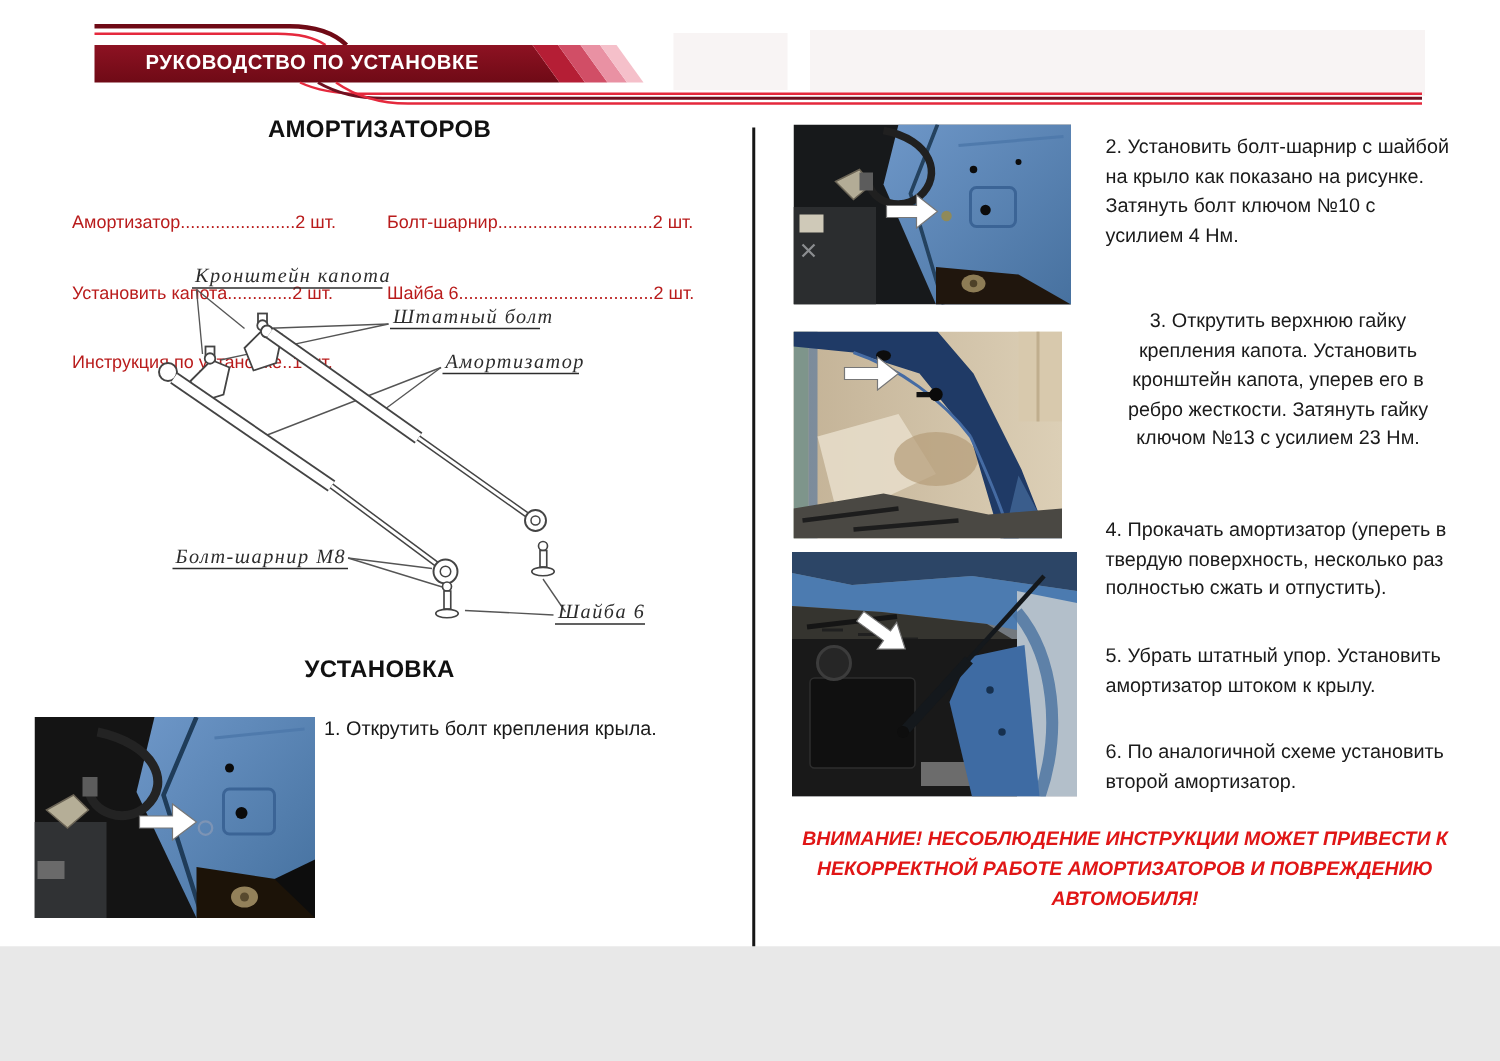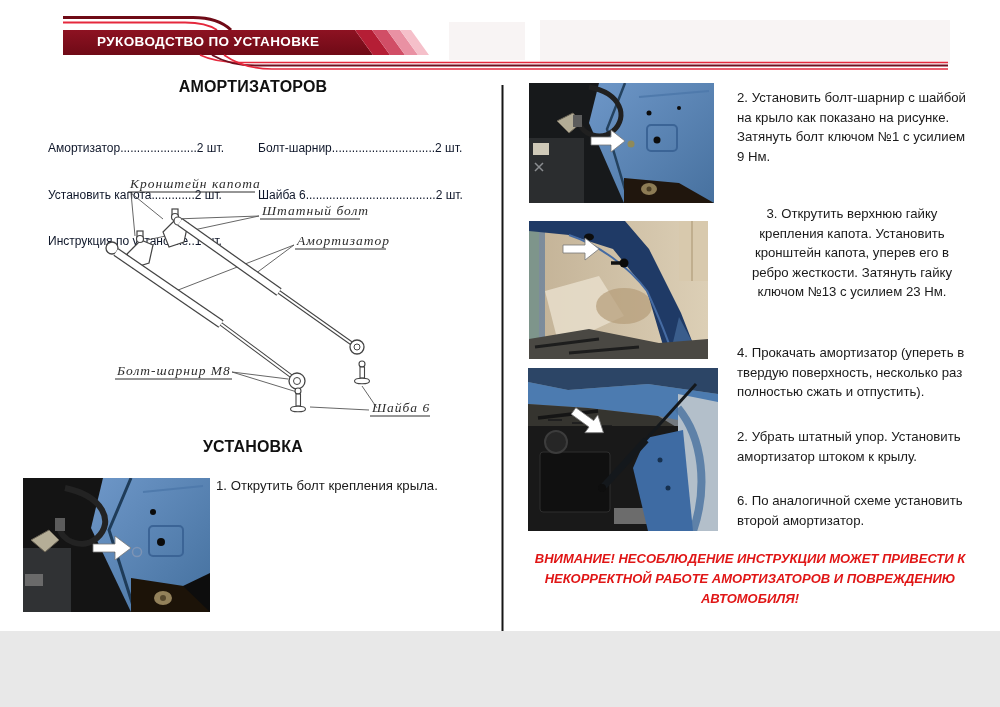--- a/index.html
+++ b/index.html
@@ -1,21 +1,21 @@
 <!DOCTYPE html>
 <html><head>
 <meta charset="utf-8">
 <style>
   html,body{margin:0;padding:0;background:#e8e8e8;}
   .page{position:relative;width:1000px;height:631px;background:#ffffff;margin:0 auto;
         font-family:"Liberation Sans",sans-serif;overflow:hidden;}
   .abs{position:absolute;}
   .banner-title{left:97px;top:34px;color:#ffffff;font-size:13.5px;font-weight:bold;letter-spacing:.4px;}
   .sec-head{left:40px;width:426px;text-align:center;font-size:16px;font-weight:bold;color:#111;letter-spacing:.2px;}
-  .parts{font-size:12px;line-height:15.5px;color:#0f172a;white-space:pre;}
+  .parts{font-size:12px;line-height:15.5px;color:#b91c1c;white-space:pre;}
   .step{font-size:13.2px;line-height:19.5px;color:#1a1a1a;}
   .rsteps{left:737px;width:230px;}
   .warning{left:510px;top:549px;width:480px;text-align:center;font-size:13px;line-height:20px;
            font-weight:bold;color:#e01616;font-style:italic;}
   .photo{display:block;}
   svg text.dlabel{font-family:"Liberation Serif","DejaVu Serif",serif;font-style:italic;
                   font-size:13.5px;fill:#2d2d2d;letter-spacing:1px;}
 </style>
 </head>
 <body>
@@ -243,21 +243,21 @@
     <circle cx="132" cy="92" r="2.5" fill="#16304f"></circle>
       <circle cx="140" cy="120" r="2.5" fill="#16304f"></circle>
     <line x1="168" y1="16" x2="76" y2="118" stroke="#14181c" stroke-width="3"></line>
     <line x1="118" y1="72" x2="76" y2="118" stroke="#14181c" stroke-width="7"></line>
     <circle cx="74" cy="120" r="4" fill="#0e0e0e"></circle>
     <g transform="translate(52,34) rotate(36)">
       <polygon points="0,7 22,7 22,0 37,11 22,22 22,15 0,15" fill="#ffffff" stroke="#777" stroke-width="0.8"></polygon>
     </g>
   </svg>
 
-  <div class="abs step rsteps" style="top:88px;">2. Установить болт-шарнир с шайбой на крыло как показано на рисунке. Затянуть болт ключом №1 с усилием 9 Нм.</div>
+  <div class="abs step rsteps" style="top:88px;">2. Установить болт-шарнир с шайбой на крыло как показано на рисунке. Затянуть болт ключом №10 с усилием 4 Нм.</div>
   <div class="abs step rsteps" style="top:204px;text-align:center;">3. Открутить верхнюю гайку крепления капота. Установить кронштейн капота, уперев его в ребро жесткости. Затянуть гайку ключом №13 с усилием 23 Нм.</div>
   <div class="abs step rsteps" style="top:343px;">4. Прокачать амортизатор (упереть в твердую поверхность, несколько раз полностью сжать и отпустить).</div>
-  <div class="abs step rsteps" style="top:427px;">2. Убрать штатный упор. Установить амортизатор штоком к крылу.</div>
+  <div class="abs step rsteps" style="top:427px;">5. Убрать штатный упор. Установить амортизатор штоком к крылу.</div>
   <div class="abs step rsteps" style="top:491px;">6. По аналогичной схеме установить второй амортизатор.</div>
 
   <div class="abs warning">ВНИМАНИЕ! НЕСОБЛЮДЕНИЕ ИНСТРУКЦИИ МОЖЕТ ПРИВЕСТИ К НЕКОРРЕКТНОЙ РАБОТЕ АМОРТИЗАТОРОВ И ПОВРЕЖДЕНИЮ АВТОМОБИЛЯ!</div>
 
 </div>
 
 </body></html>

